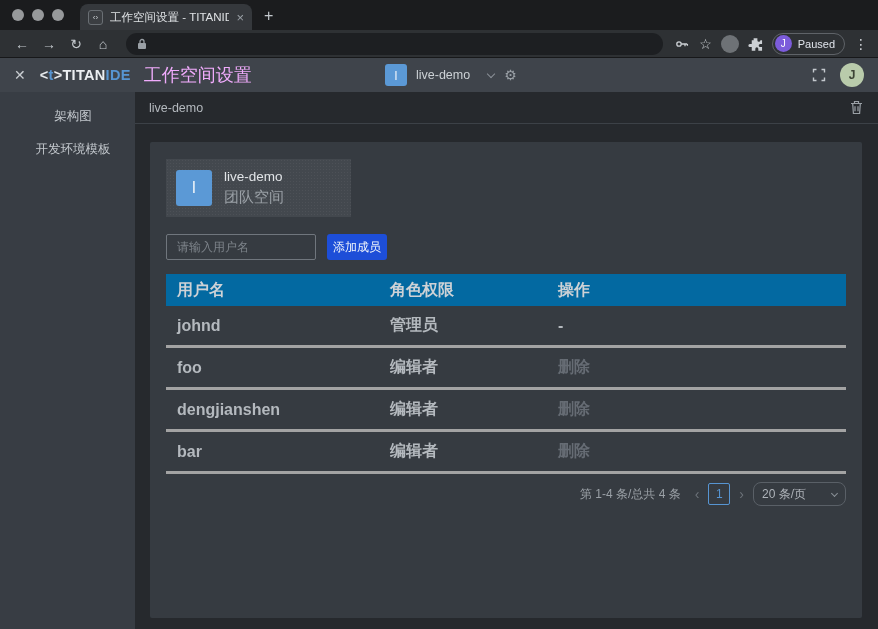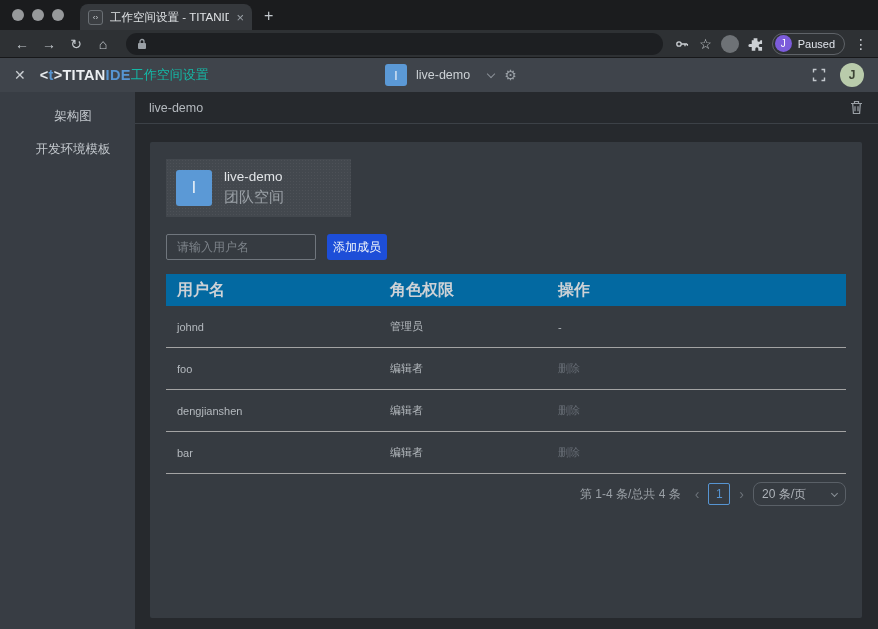--- a/index.html
+++ b/index.html
@@ -26,21 +26,21 @@
   .ext-avatar { width:18px; height:18px; border-radius:50%; background:#6e7276; }
   .profile-pill { height:22px; border:1px solid #5f6368; border-radius:11px; display:flex; align-items:center; gap:6px; padding:0 9px 0 2px; }
   .profile-avatar { width:17px; height:17px; border-radius:50%; background:#7c5cdb; color:#fff; font-size:10px; display:flex; align-items:center; justify-content:center; }
   .profile-status { color:#dfe3ea; font-size:11px; }
 
   
   .app-header { height:34px; background:#3f444b; display:flex; align-items:center; padding:0 14px; position:relative; }
   .hx { color:#c9cdd1; font-size:14px; margin-right:14px; line-height:1; }
   .logo { font-weight:bold; font-size:14.5px; letter-spacing:.3px; white-space:nowrap; }
   .lb { color:#e8ebee; } .lt { color:#5795d2; } .lmain { color:#eceff2; } .laccent { color:#5795d2; }
-  .app-title { color:#14b8a6; font-size:13px; }
+  .app-title { color:#f0abfc; font-size:18px; margin-left:13px; }
   .ws-switch { position:absolute; left:385px; top:0; height:34px; display:flex; align-items:center; }
   .ws-avatar { width:22px; height:22px; border-radius:3px; background:#5b99d6; color:#eaf2fa; font-size:13px; display:flex; align-items:center; justify-content:center; }
   .ws-name { color:#ccd1d5; font-size:12.5px; margin-left:9px; }
   .chev { width:6px; height:6px; border-right:1.3px solid #8a9097; border-bottom:1.3px solid #8a9097; transform:rotate(45deg); margin:-2px 10px 0 18px; }
   .gear { color:#9aa0a6; font-size:14px; line-height:1; }
   .header-right { margin-left:auto; display:flex; align-items:center; gap:13px; }
   .user-avatar { width:24px; height:24px; border-radius:50%; background:#b9cbab; color:#3c4435; font-size:12px; font-weight:bold; display:flex; align-items:center; justify-content:center; }
 
   
   .app-body { display:flex; height:537px; }
@@ -61,21 +61,21 @@
 
   .section-row { margin-top:16px; height:28px; display:flex; align-items:center; }
   .section-title { color:#c6cacf; font-size:13.5px; flex:1; }
   .member-input { width:150px; height:26px; background:transparent; border:1px solid #70767d; border-radius:2px; color:#c6cacf; font-size:12px; padding:0 10px; outline:none; font-family:inherit; }
   .member-input::placeholder { color:#7d838a; }
   .add-btn { width:60px; height:26px; margin-left:11px; background:#1d4ed8; border:none; border-radius:3px; color:#f2f7fb; font-size:12px; font-family:inherit; }
 
   .table { margin-top:13px; }
   .thead, .trow { display:grid; grid-template-columns:213px 168px 1fr; align-items:center; }
   .thead { height:32px; background:#0369a1; color:#ced2d6; font-size:16px; font-weight:bold; }
-  .trow { height:42px; border-bottom:1px solid #a3a3a3; color:#b4b9be; font-size:11px; }
+  .trow { height:42px; border-bottom:3px solid #a3a3a3; color:#b4b9be; font-size:16px;font-weight:bold; }
   .tc { padding-left:11px; white-space:nowrap; overflow:hidden; }
   .action-delete { color:#666c74; cursor:pointer; }
 
   .pagination { margin-top:8px; display:flex; align-items:center; justify-content:flex-end; gap:9px; }
   .pg-summary { color:#9aa0a6; font-size:12px; margin-right:5px; }
   .pg-arrow { color:#6d737a; font-size:14px; line-height:1; }
   .pg-page { width:22px; height:22px; border:1px solid #5795d2; border-radius:2px; color:#5795d2; font-size:12px; display:flex; align-items:center; justify-content:center; }
   .pg-size { height:24px; border:1px solid #5a6067; border-radius:8px; display:flex; align-items:center; gap:26px; padding:0 8px; color:#aeb3b9; font-size:12px; }
   .caret-sm { width:5px; height:5px; border-right:1.2px solid #8a9097; border-bottom:1.2px solid #8a9097; transform:rotate(45deg); margin-top:-2px; }
   svg { display:block; }

